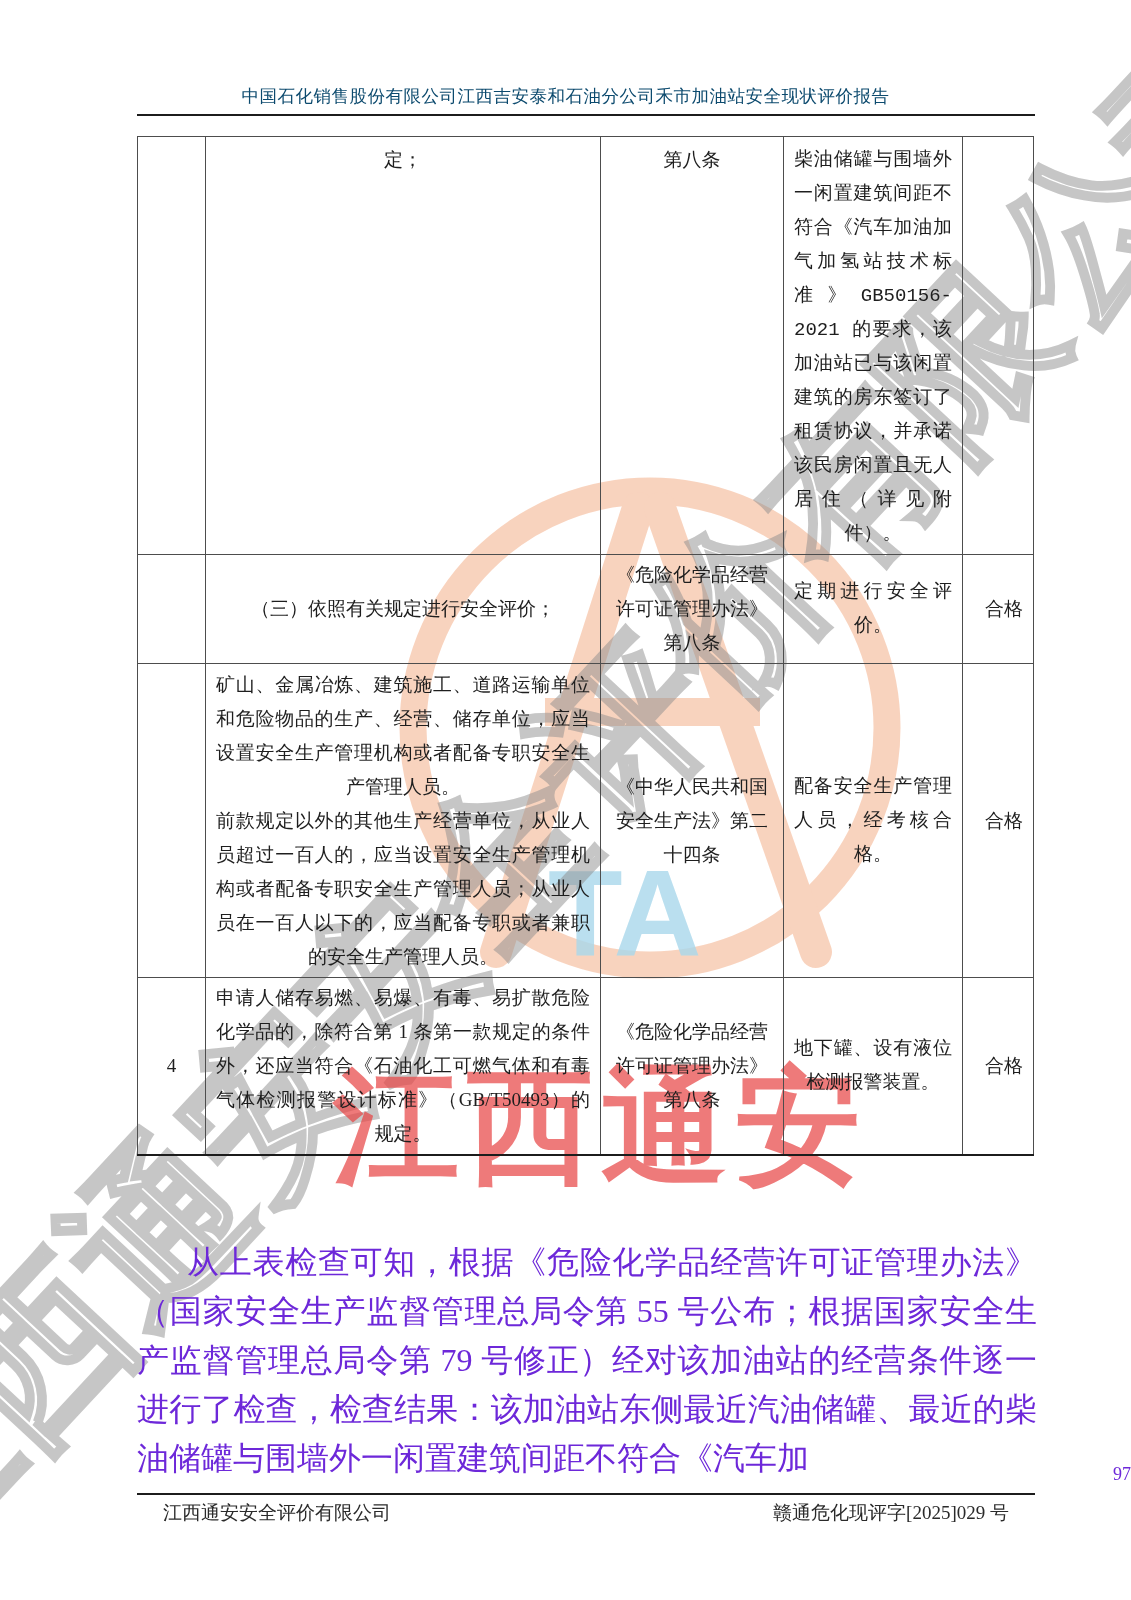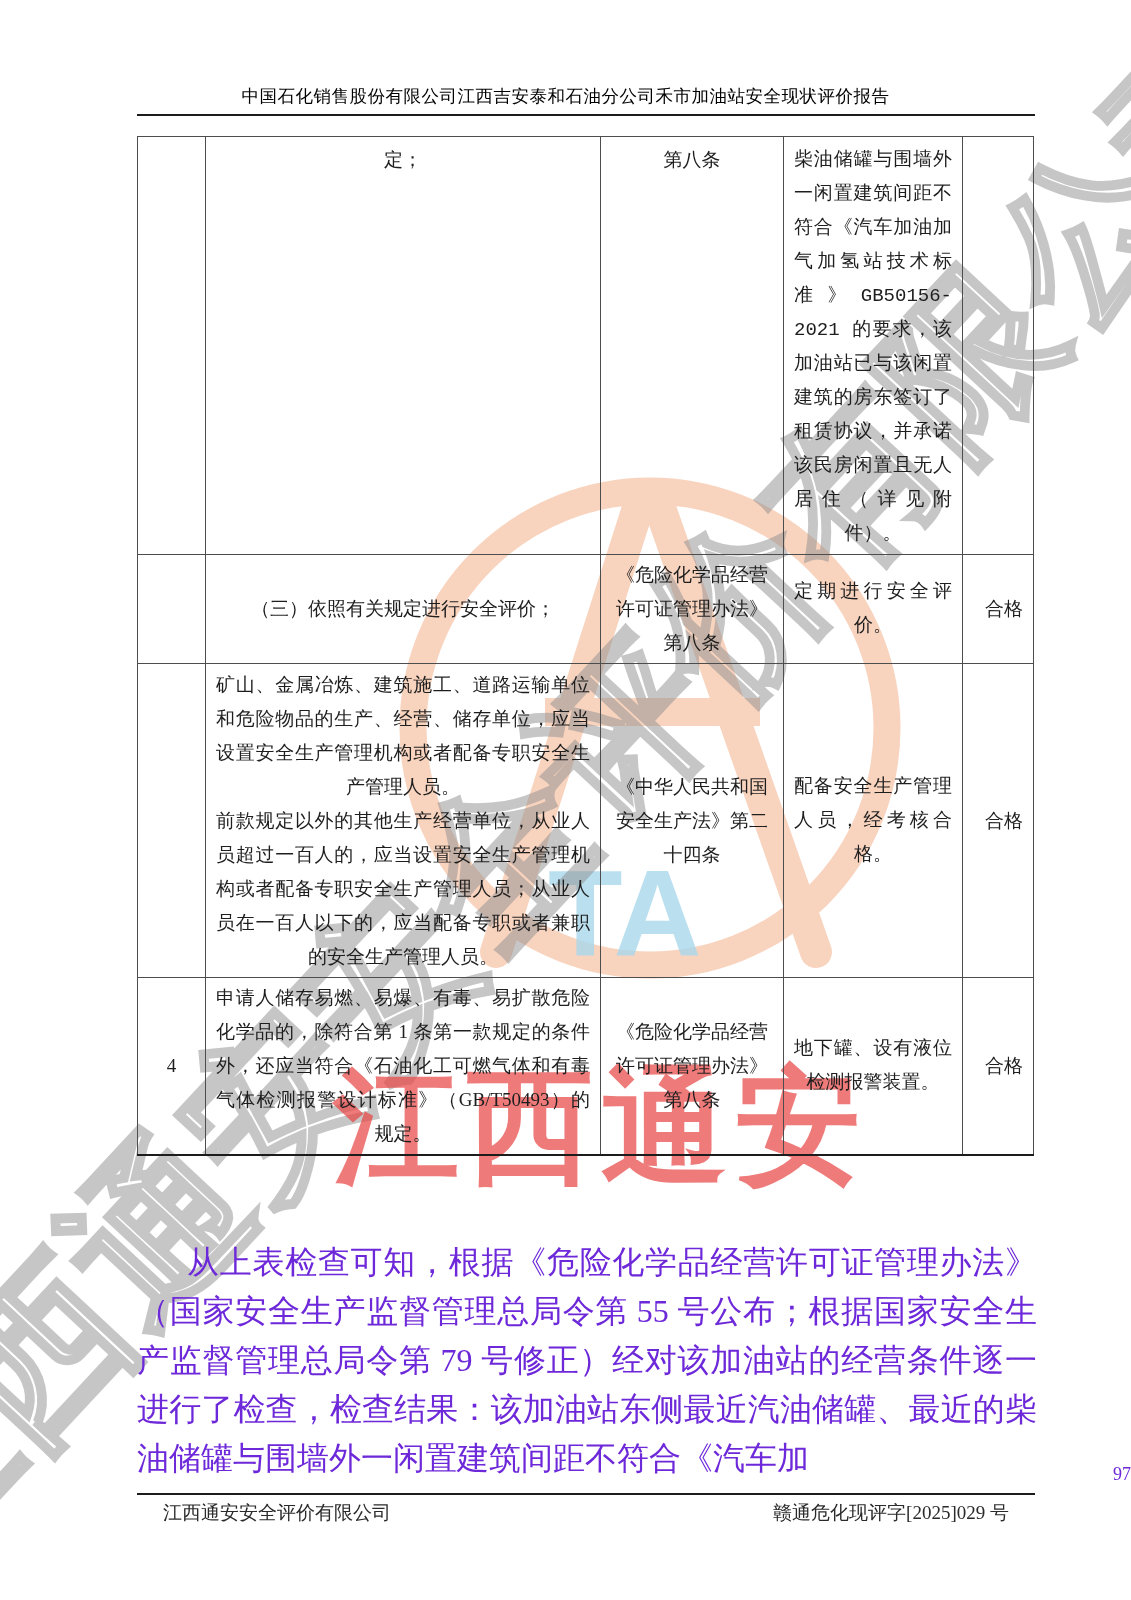--- a/index.html
+++ b/index.html
@@ -21,21 +21,21 @@
     font-weight:bold;
   }
   .wm-blue{
     font-family:"Liberation Sans","DejaVu Sans",sans-serif;
     font-weight:bold;
   }
   
   .content-layer{position:absolute;inset:0;z-index:1;}
   .header-title{
     position:absolute;top:84px;left:0;width:100%;
-    text-align:center;font-size:17.5px;letter-spacing:.5px;color:#000000;
+    text-align:center;font-size:17.5px;letter-spacing:.5px;color:#0c4a6e;
   }
   .rule{position:absolute;left:137px;width:898px;height:2px;background:#1c1c1c;}
   .header-rule{top:114px;}
   .footer-rule{top:1493px;}
   
   table.checktable{
     position:absolute;top:136px;left:137px;width:896px;
     border-collapse:collapse;table-layout:fixed;
     font-size:19px;line-height:34px;color:#1e1e1e;
   }

